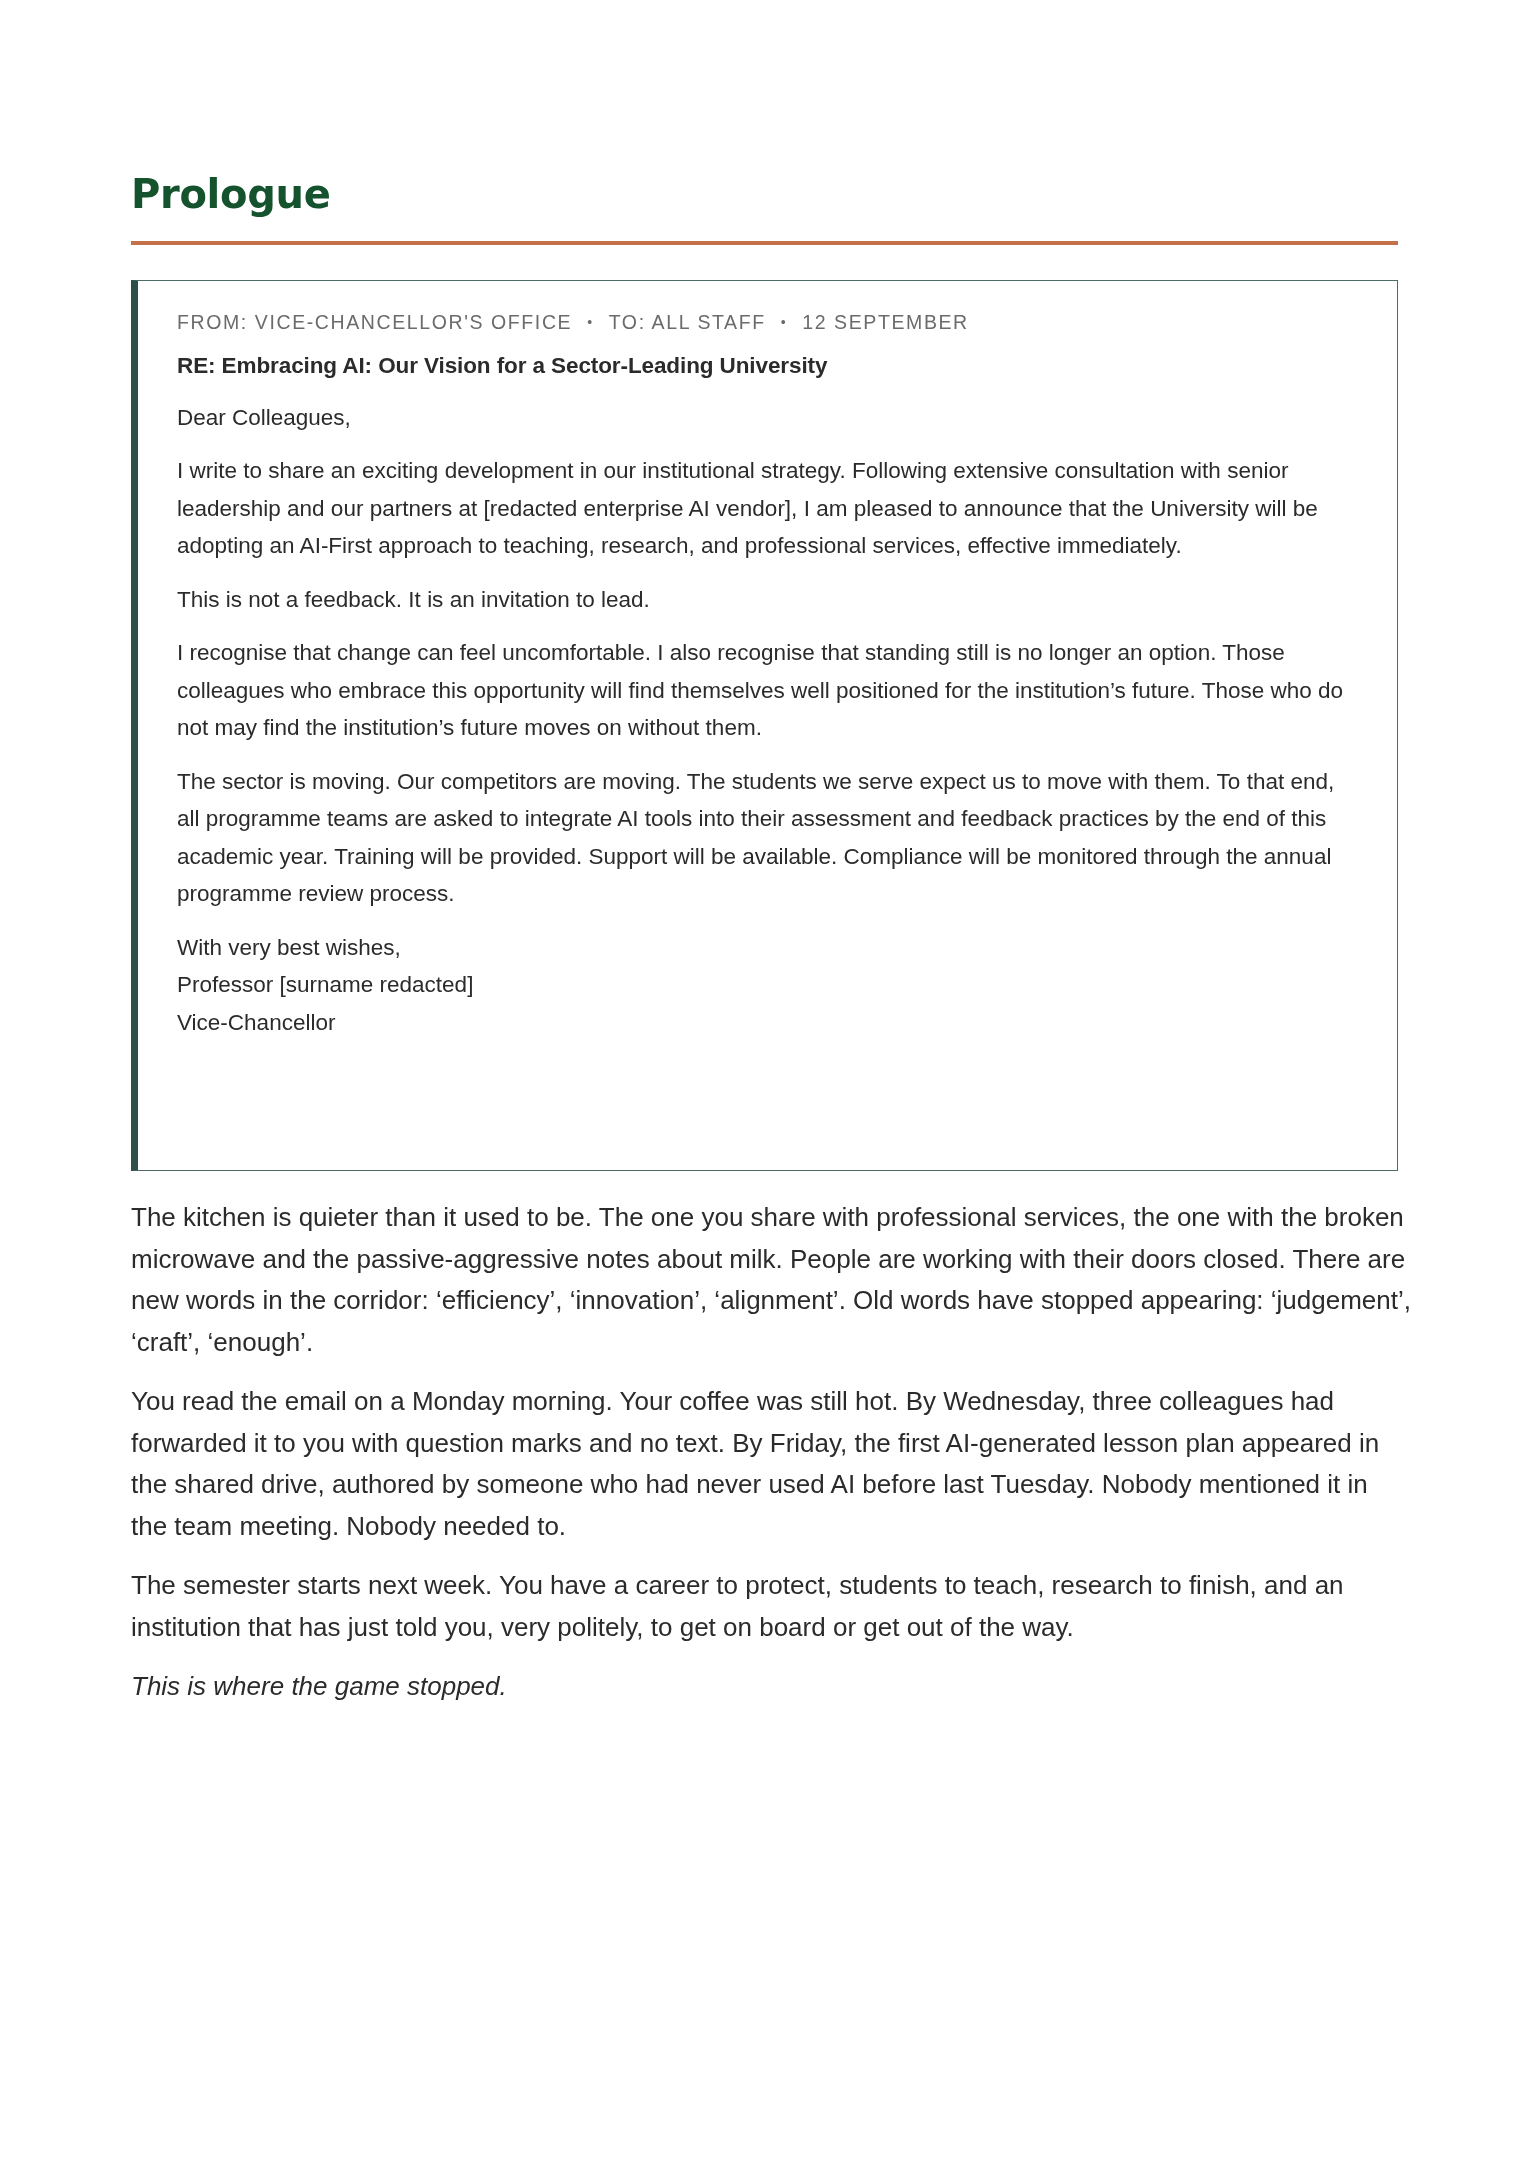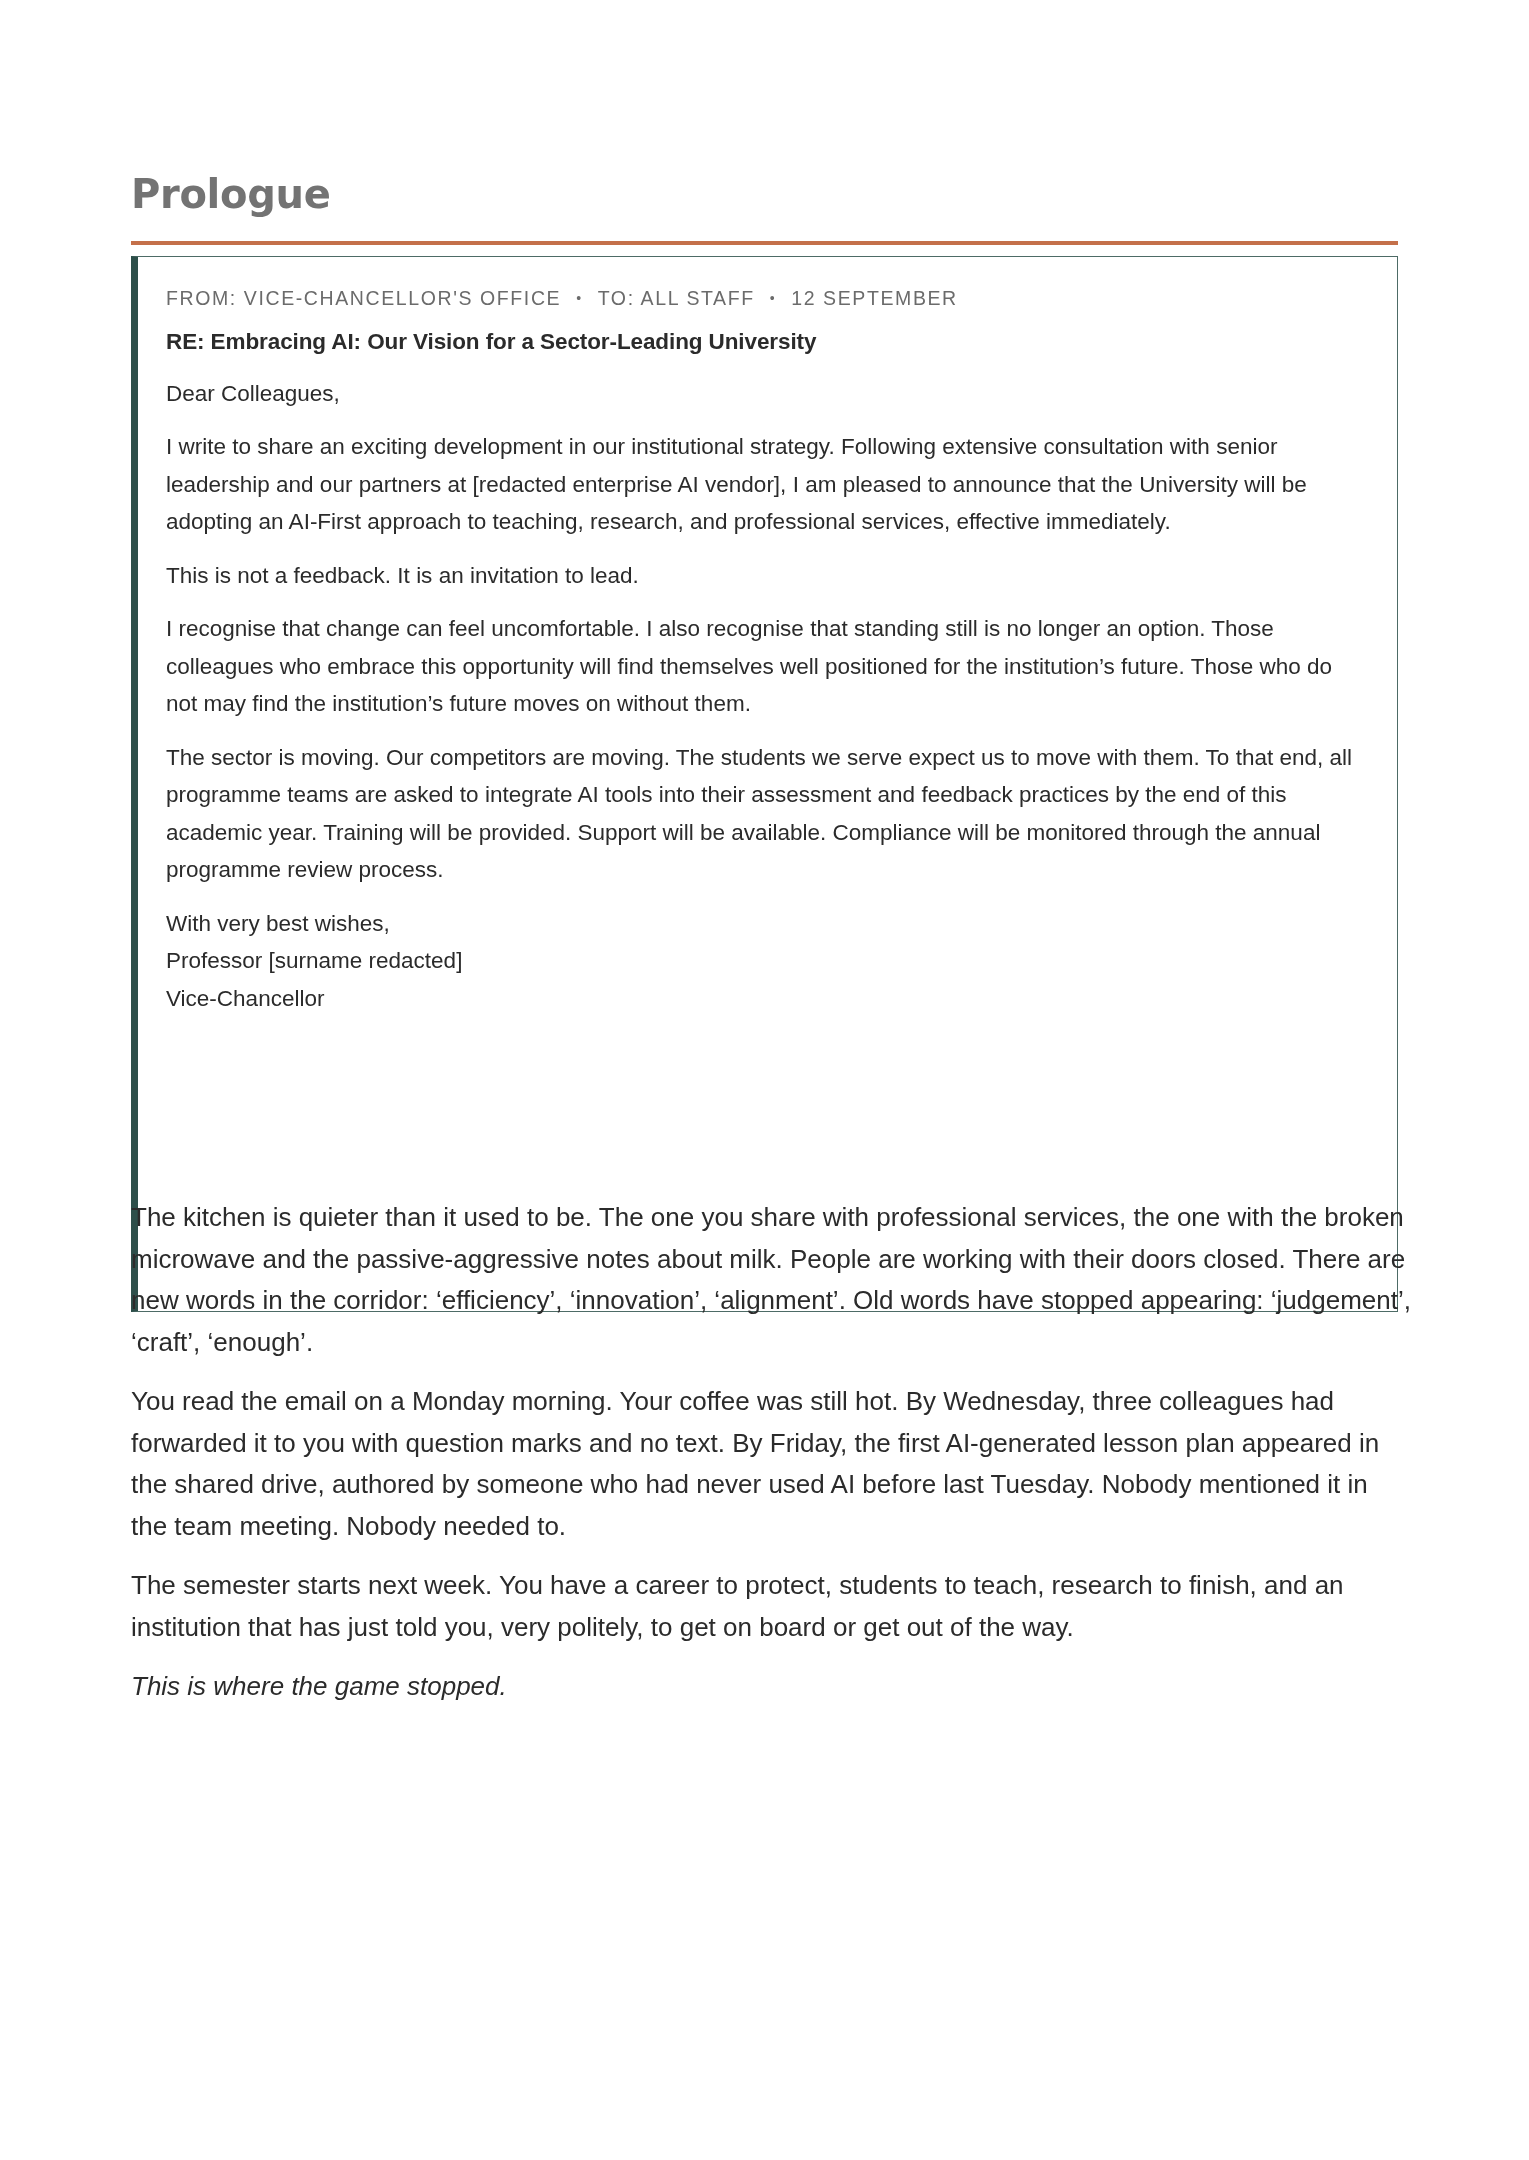--- a/index.html
+++ b/index.html
@@ -5,31 +5,31 @@
   html, body { margin: 0; padding: 0; background: #ffffff; }
   body {
     width: 1529px; height: 2160px; position: relative; overflow: hidden;
     font-family: "Liberation Sans", "DejaVu Sans", sans-serif;
     color: #2b2b2b;
   }
   .page { position: absolute; left: 131px; top: 0; width: 1267px; }
   .title {
     position: absolute; top: 168px; left: 0; margin: 0;
     font-family: "DejaVu Sans", sans-serif; font-weight: bold;
-    font-size: 40px; line-height: 52px; color: #737373; letter-spacing: -0.3px;
+    font-size: 40px; line-height: 52px; color: #14532d; letter-spacing: -0.3px;
   }
   .rule {
     position: absolute; top: 241px; left: 0; width: 1267px; height: 4px;
     background: #c4704a;
   }
   .email {
-    position: absolute; top: 256px; left: 0; width: 1267px; height: 1056px;
+    position: absolute; top: 280px; left: 0; width: 1267px; height: 891px;
     box-sizing: border-box;
     border: 1.5px solid #4d6b66; border-left: 7px solid #2d4f4a;
-    padding: 28px 40px 0 28px;
+    padding: 28px 40px 0 39px;
     font-size: 22.5px; line-height: 37.5px; color: #2b2b2b;
   }
   .meta {
     font-size: 19.5px; letter-spacing: 1.6px; color: #6b6b6b; line-height: 26px;
     margin: 0 0 12px 0; text-transform: uppercase; white-space: nowrap;
   }
   .meta .dot { display: inline-block; margin: 0 15px; font-size: 14px; vertical-align: 2px; }
   .subject { font-weight: bold; margin: 0 0 14px 0; letter-spacing: -0.1px; }
   .email p { margin: 0 0 16px 0; }
   .sig span { display: block; }

